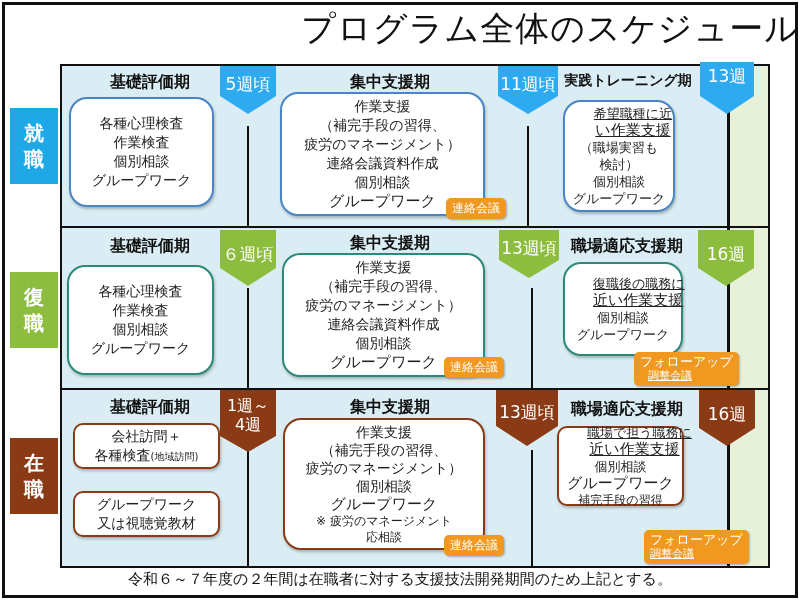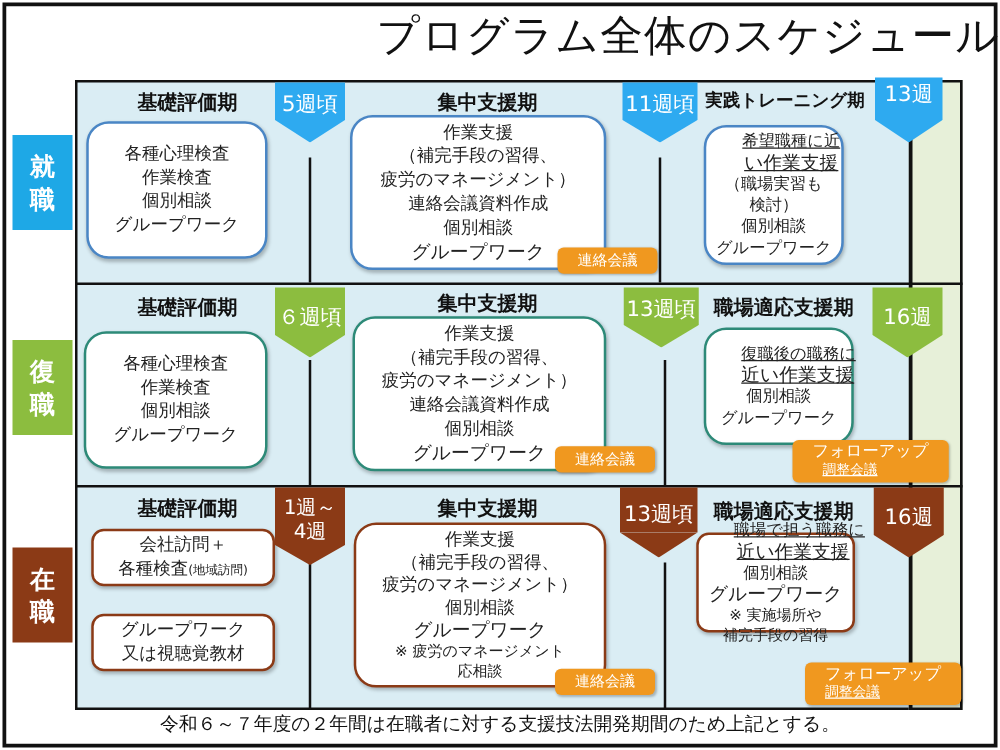--- a/index.html
+++ b/index.html
@@ -14,21 +14,21 @@
   .track-label { position: absolute; left: 10px; width: 48px; color: #fff; font-weight: bold; font-size: 20px; text-align: center; line-height: 26px; display: flex; align-items: center; justify-content: center; flex-direction: column; }
   .phase-title { position: absolute; font-size: 16px; font-weight: bold; color: #111; text-align: center; white-space: nowrap; }
   .box { position: absolute; background: #fff; border: 2px solid; border-radius: 18px; text-align: center; font-size: 14px; line-height: 19px; color: #222; display: flex; flex-direction: column; justify-content: center; box-shadow: 1px 2px 3px rgba(0,0,0,0.25); box-sizing: border-box; }
   .box .line { display: block; white-space: nowrap; }
   .box .u { text-decoration: underline; margin-left: 28px; }
   .box .sm { font-size: 12px; line-height: 16px; }
   .box .big { font-size: 15px; }
   .marker { position: absolute; width: 56px; color: #fff; text-align: center; font-size: 17px; line-height: 20px; }
   .marker .body { padding-top: 8px; height: 30px; box-sizing: border-box; }
   .marker svg { display: block; }
-  .badge { position: absolute; background: #f0981f; color: #fff; font-size: 12px; border-radius: 5px; padding: 3px 16px; line-height: 15px; box-shadow: 1px 1px 2px rgba(0,0,0,0.25); white-space: nowrap; }
+  .badge { position: absolute; background: #f0981f; color: #fff; font-size: 12px; border-radius: 5px; padding: 3px 6px; line-height: 15px; box-shadow: 1px 1px 2px rgba(0,0,0,0.25); white-space: nowrap; }
   .footer { position: absolute; left: 0; top: 570px; width: 800px; text-align: center; font-size: 15px; color: #111; }
 </style>
 </head>
 <body>
 
 <div class="frame"></div>
 <div class="title">プログラム全体のスケジュール</div>
 
 <div class="grid"></div>
 <div class="rest-col"></div>
@@ -185,21 +185,20 @@
       <polygon points="0,0 62,0 31,20" fill="#8b3a16"></polygon>
     </svg>
 </div>
 
 <div class="phase-title" style="left:562px; top:399px; width:130px;">職場適応支援期</div>
 <div class="box" style="left:557px; top:426px; width:127px; height:80px; border-color:#8b3a16; border-radius:10px; font-size:13px; line-height:17px;">
   <span class="line u">職場で担う職務に</span>
   <span class="line u big">近い作業支援</span>
   <span class="line">個別相談</span>
   <span class="line big">グループワーク</span>
-  <span class="line sm">※ 実施場所や</span>
   <span class="line sm">補完手段の習得</span>
 </div>
 <div class="badge" style="left:644px; top:530px; line-height:14px;">
   <div style="font-size:13px;">フォローアップ</div>
   <div style="font-size:11px; text-decoration:underline;">調整会議</div>
 </div>
 <div class="marker" style="left:699px; top:390px; width:56px;">
   <div class="body" style="background:#8b3a16; height:38px; padding-top:14px;">16週</div>
   <svg width="56" height="18">
       <polygon points="0,0 56,0 28,18" fill="#8b3a16"></polygon>

